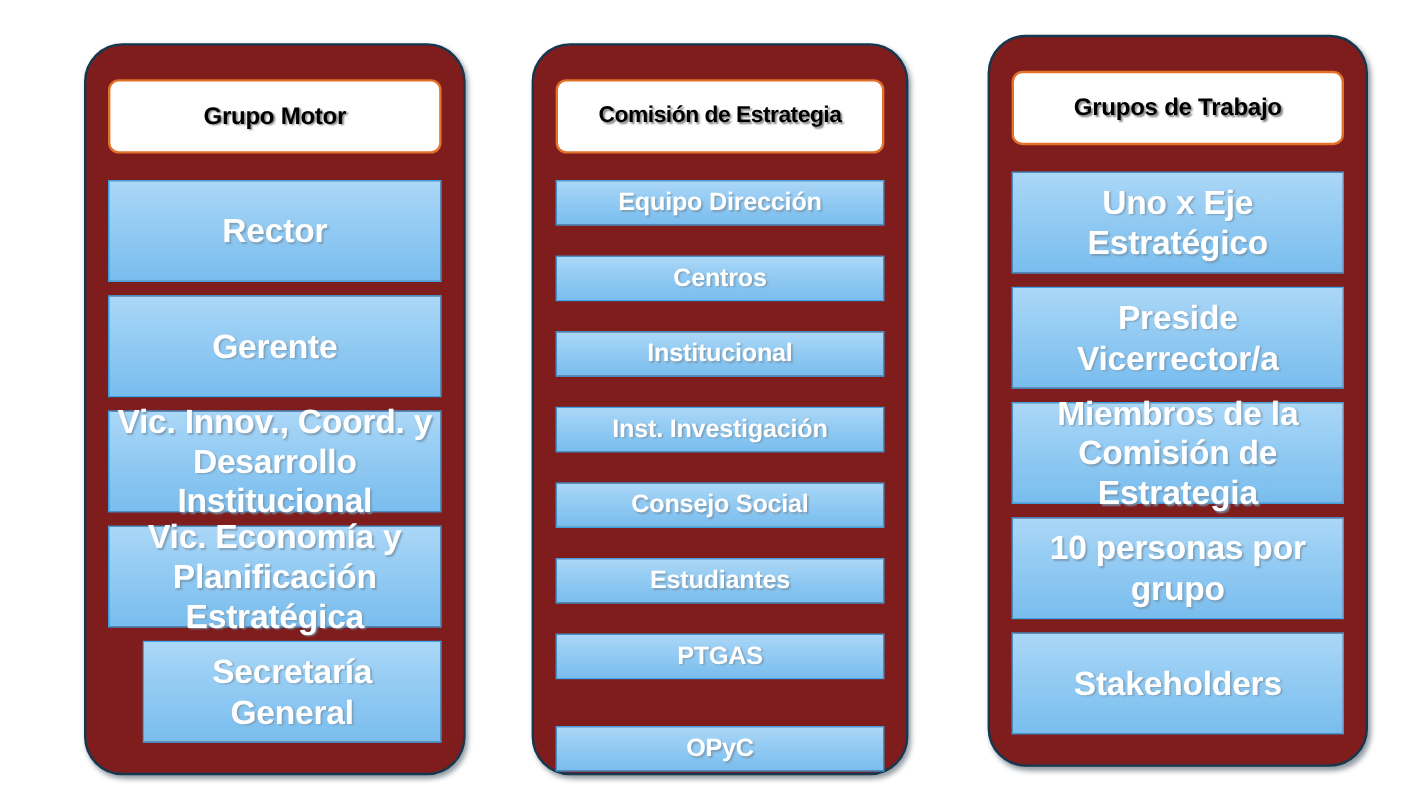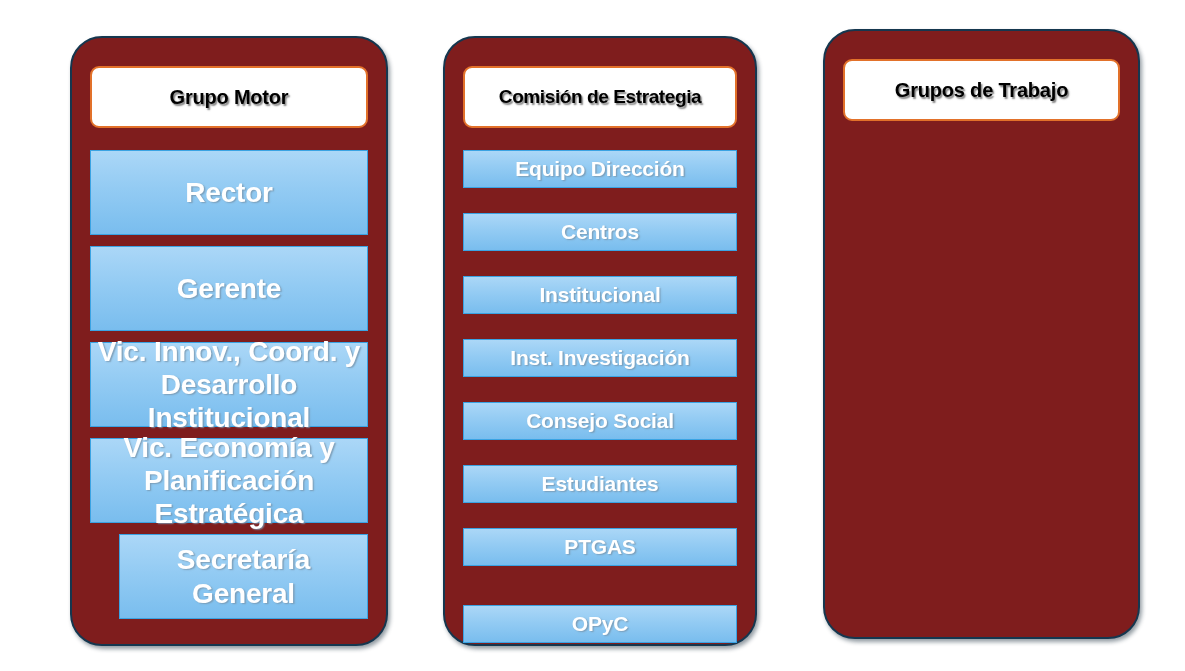--- a/index.html
+++ b/index.html
@@ -165,15 +165,32 @@
       <div class="item">
         <span class="item-label">OPyC</span>
       </div>
     </div>
   </div>
 
   <div class="panel panel-3">
     <div class="panel-header">
       <span class="panel-header-label">Grupos de Trabajo</span>
     </div>
+    <div class="items">
+      <div class="item">
+        <span class="item-label">Uno x Eje Estratégico</span>
+      </div>
+      <div class="item">
+        <span class="item-label">Preside Vicerrector/a</span>
+      </div>
+      <div class="item">
+        <span class="item-label">Miembros de la Comisión de Estrategia</span>
+      </div>
+      <div class="item">
+        <span class="item-label">10 personas por grupo</span>
+      </div>
+      <div class="item">
+        <span class="item-label">Stakeholders</span>
+      </div>
+    </div>
   </div>
 
 </div>
 
 </body></html>

